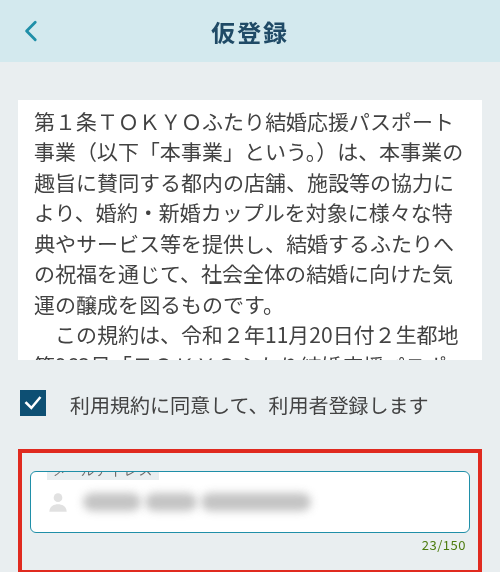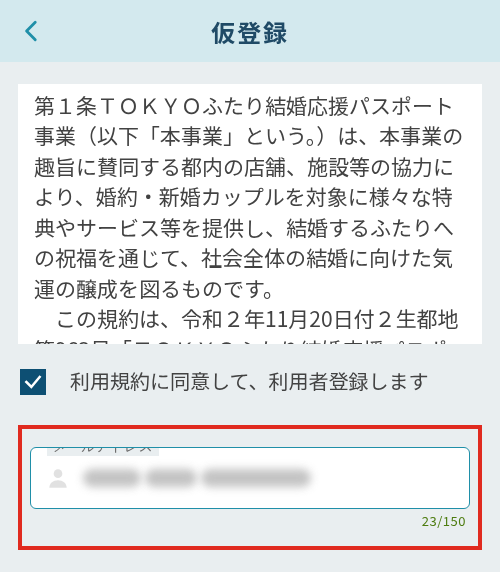--- a/index.html
+++ b/index.html
@@ -1,26 +1,26 @@
 <!DOCTYPE html>
 <html><head>
 <meta charset="utf-8">
 <style>
   * { box-sizing: border-box; margin: 0; padding: 0; }
   html, body { width: 500px; height: 572px; font-family: "Hiragino Sans", "Noto Sans JP", sans-serif; background: #fff; }
-  .app { width: 500px; height: 572px; background: #e9eef0; display: flex; flex-direction: column; }
+  .app { width: 500px; height: 572px; background: #e9eef0; display: flex; flex-direction: column; gap: 16px; }
   .header { height: 62px; background: #d3e9ee; display: flex; align-items: center; position: relative; flex-shrink: 0; }
   .back { position: absolute; left: 18px; top: 50%; transform: translateY(-50%); width: 28px; height: 28px; display: flex; align-items: center; justify-content: center; cursor: pointer; }
   .back svg { width: 26px; height: 26px; }
   .title { flex: 1; text-align: center; font-size: 24px; font-weight: 700; color: #1f4a66; letter-spacing: 2px; }
   .body { flex: 1; padding: 0 18px 0 18px; display: flex; flex-direction: column; }
   .terms-box { background: #fff; margin-top: 22px; padding: 6px 12px 10px 16px; height: 260px; overflow: hidden; font-size: 21px; line-height: 1.45; color: #424242; }
   .terms-box p { margin: 0; }
   .terms-box .indent { text-indent: 1em; }
-  .agree-row { display: flex; align-items: flex-end; margin-top: 22px; padding: 0 2px; }
+  .agree-row { display: flex; align-items: flex-start; margin-top: 30px; padding: 0 2px; }
   .checkbox { width: 26px; height: 26px; background: #0d4f73; display: flex; align-items: center; justify-content: center; flex-shrink: 0; cursor: pointer; }
   .checkbox svg { width: 20px; height: 20px; }
   .agree-label { margin-left: 24px; font-size: 20px; color: #424242; }
   .email-wrap { margin-top: 30px; padding: 18px 8px 16px 8px; border: 4px solid #e02a1f; background: #e9eef0; position: relative; }
   .email-field { position: relative; border: 1px solid #1f8fa8; border-radius: 6px; background: #fff; height: 62px; display: flex; align-items: center; padding: 0 14px; overflow: hidden; }
   .email-legend { position: absolute; top: -10px; left: 16px; background: #e9eef0; padding: 0 6px; font-size: 14px; color: #6b6b6b; font-family: Liberation Serif, serif; }
   .email-icon { width: 26px; height: 26px; flex-shrink: 0; margin-right: 12px; opacity: 0.45; }
   .email-value { flex: 1; height: 18px; position: relative; }
   .blur-strip { position: absolute; left: 0; top: 0; height: 18px; border-radius: 9px; background: #bdbdbd; filter: blur(4px); opacity: 0.9; }
   .counter { text-align: right; font-size: 13px; color: #4d7c0f; margin-top: 2px; padding-right: 4px; letter-spacing: 0.5px; }

